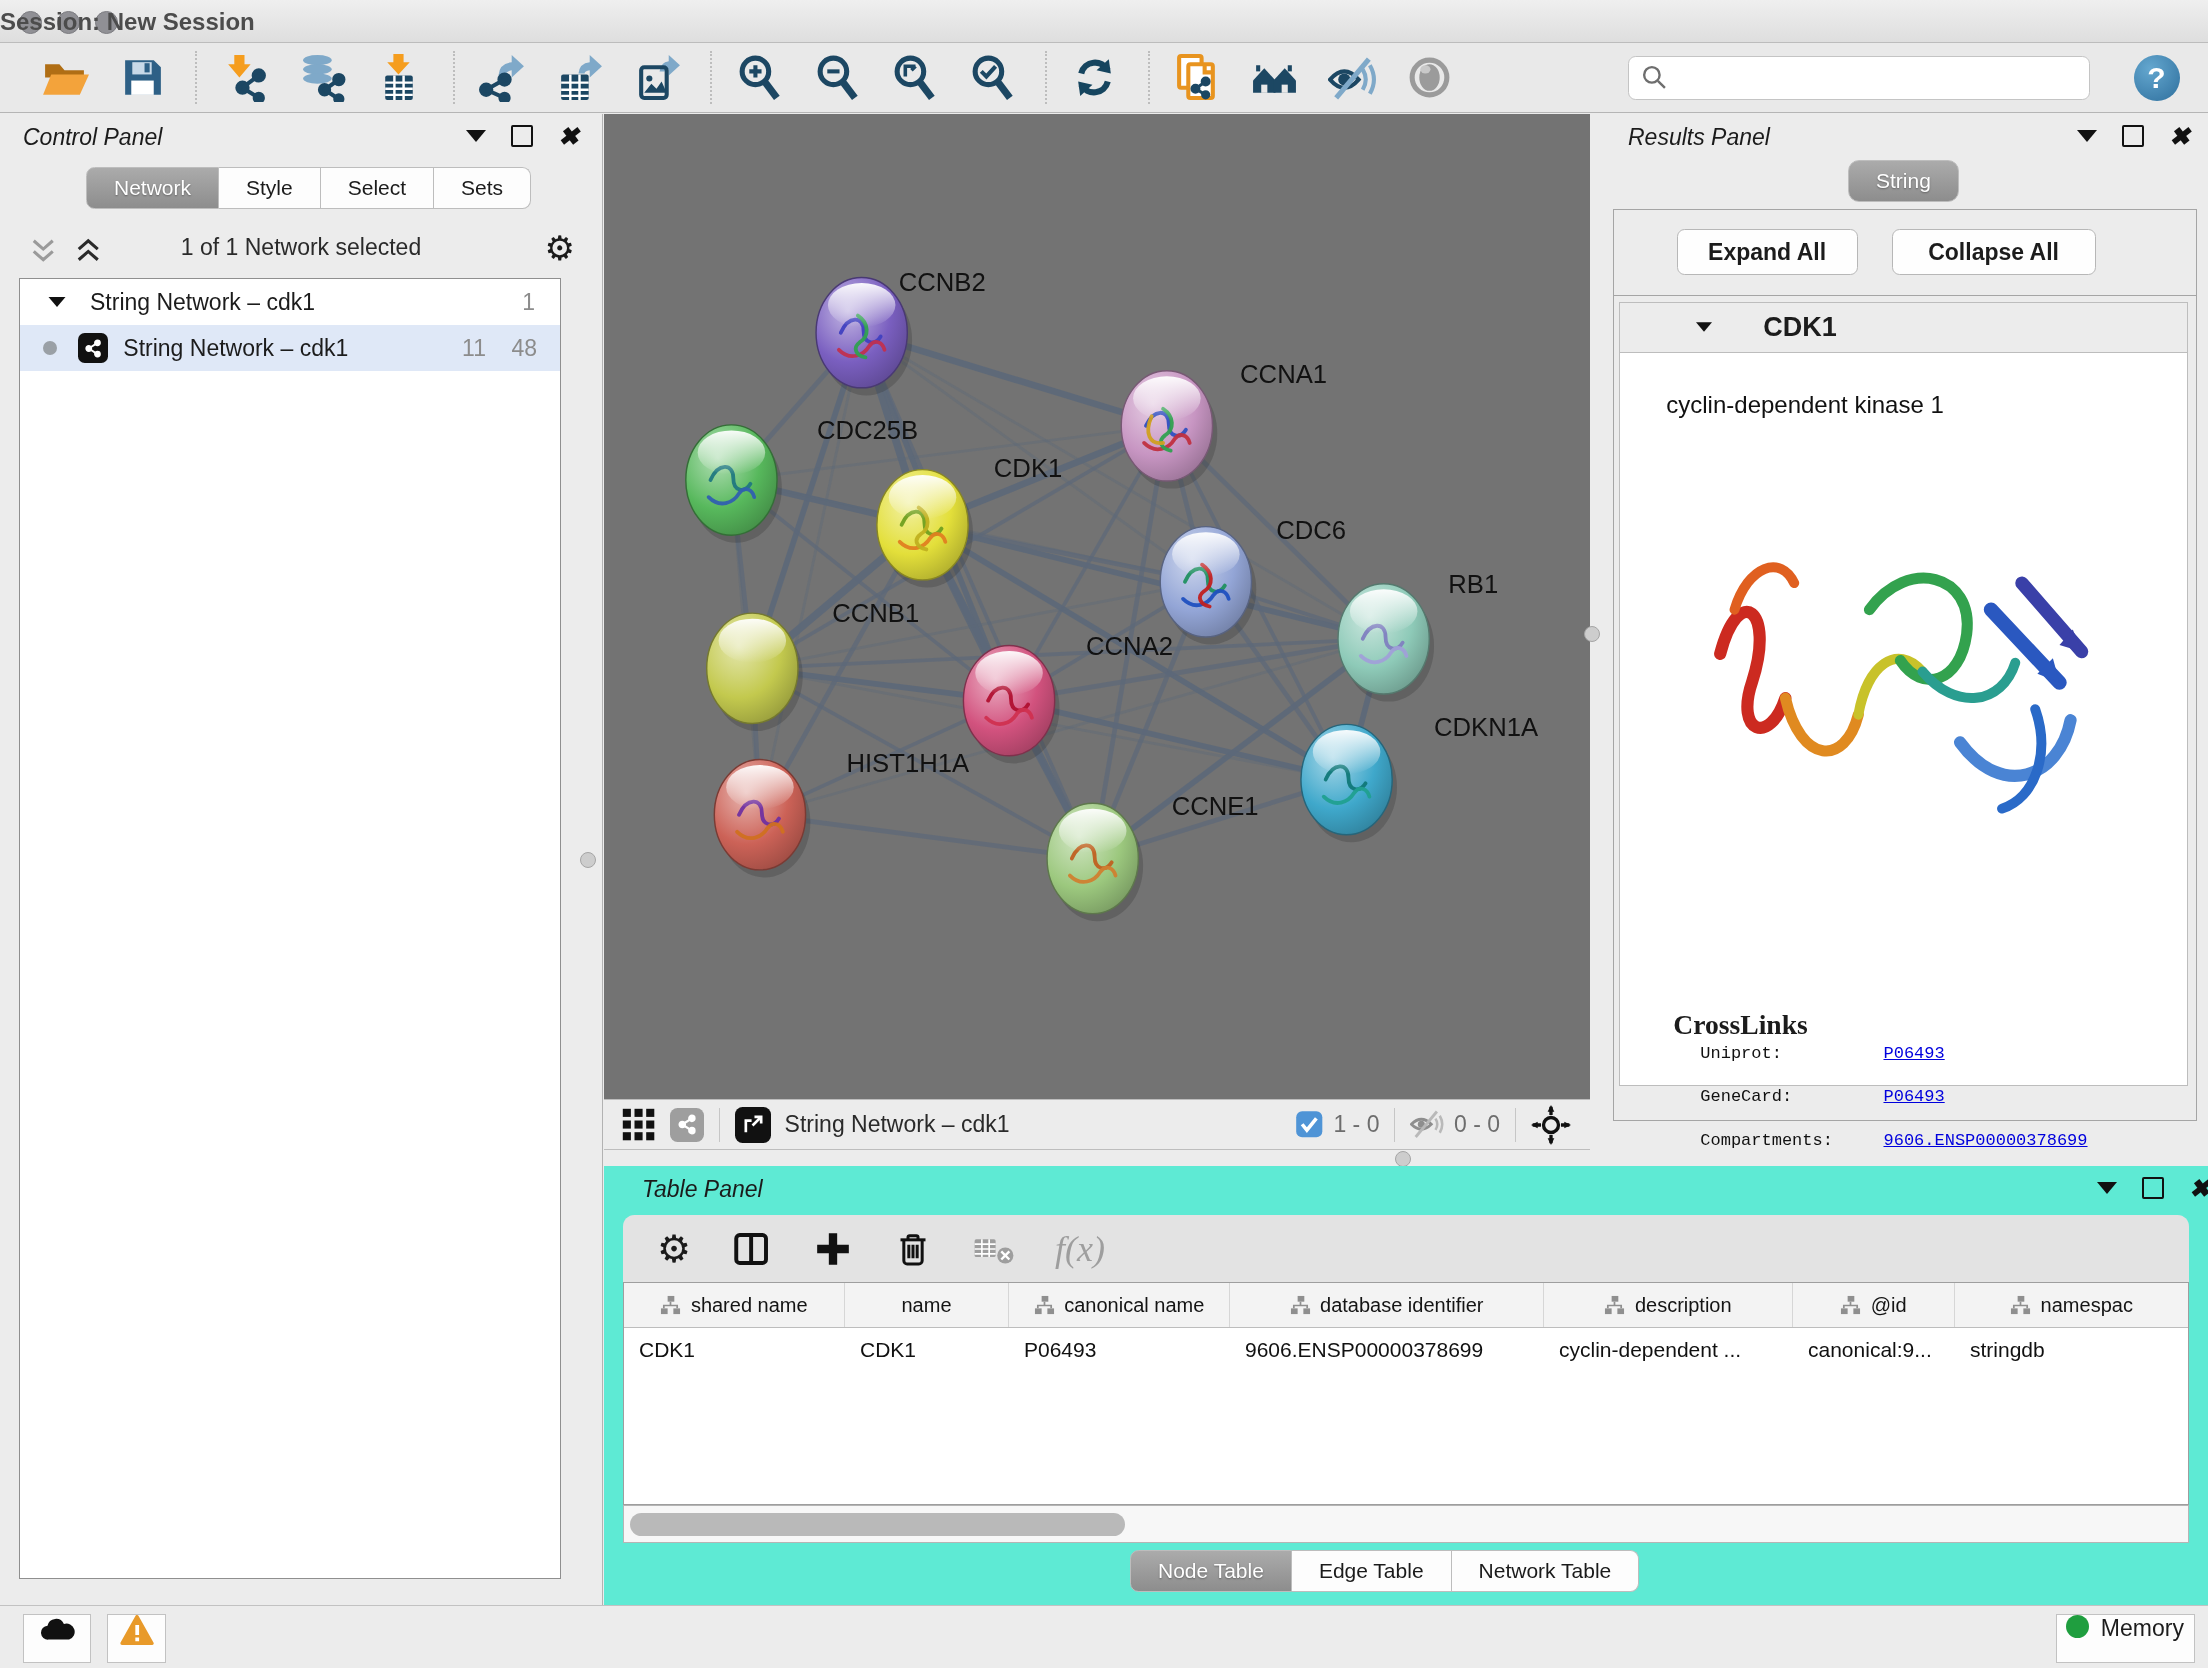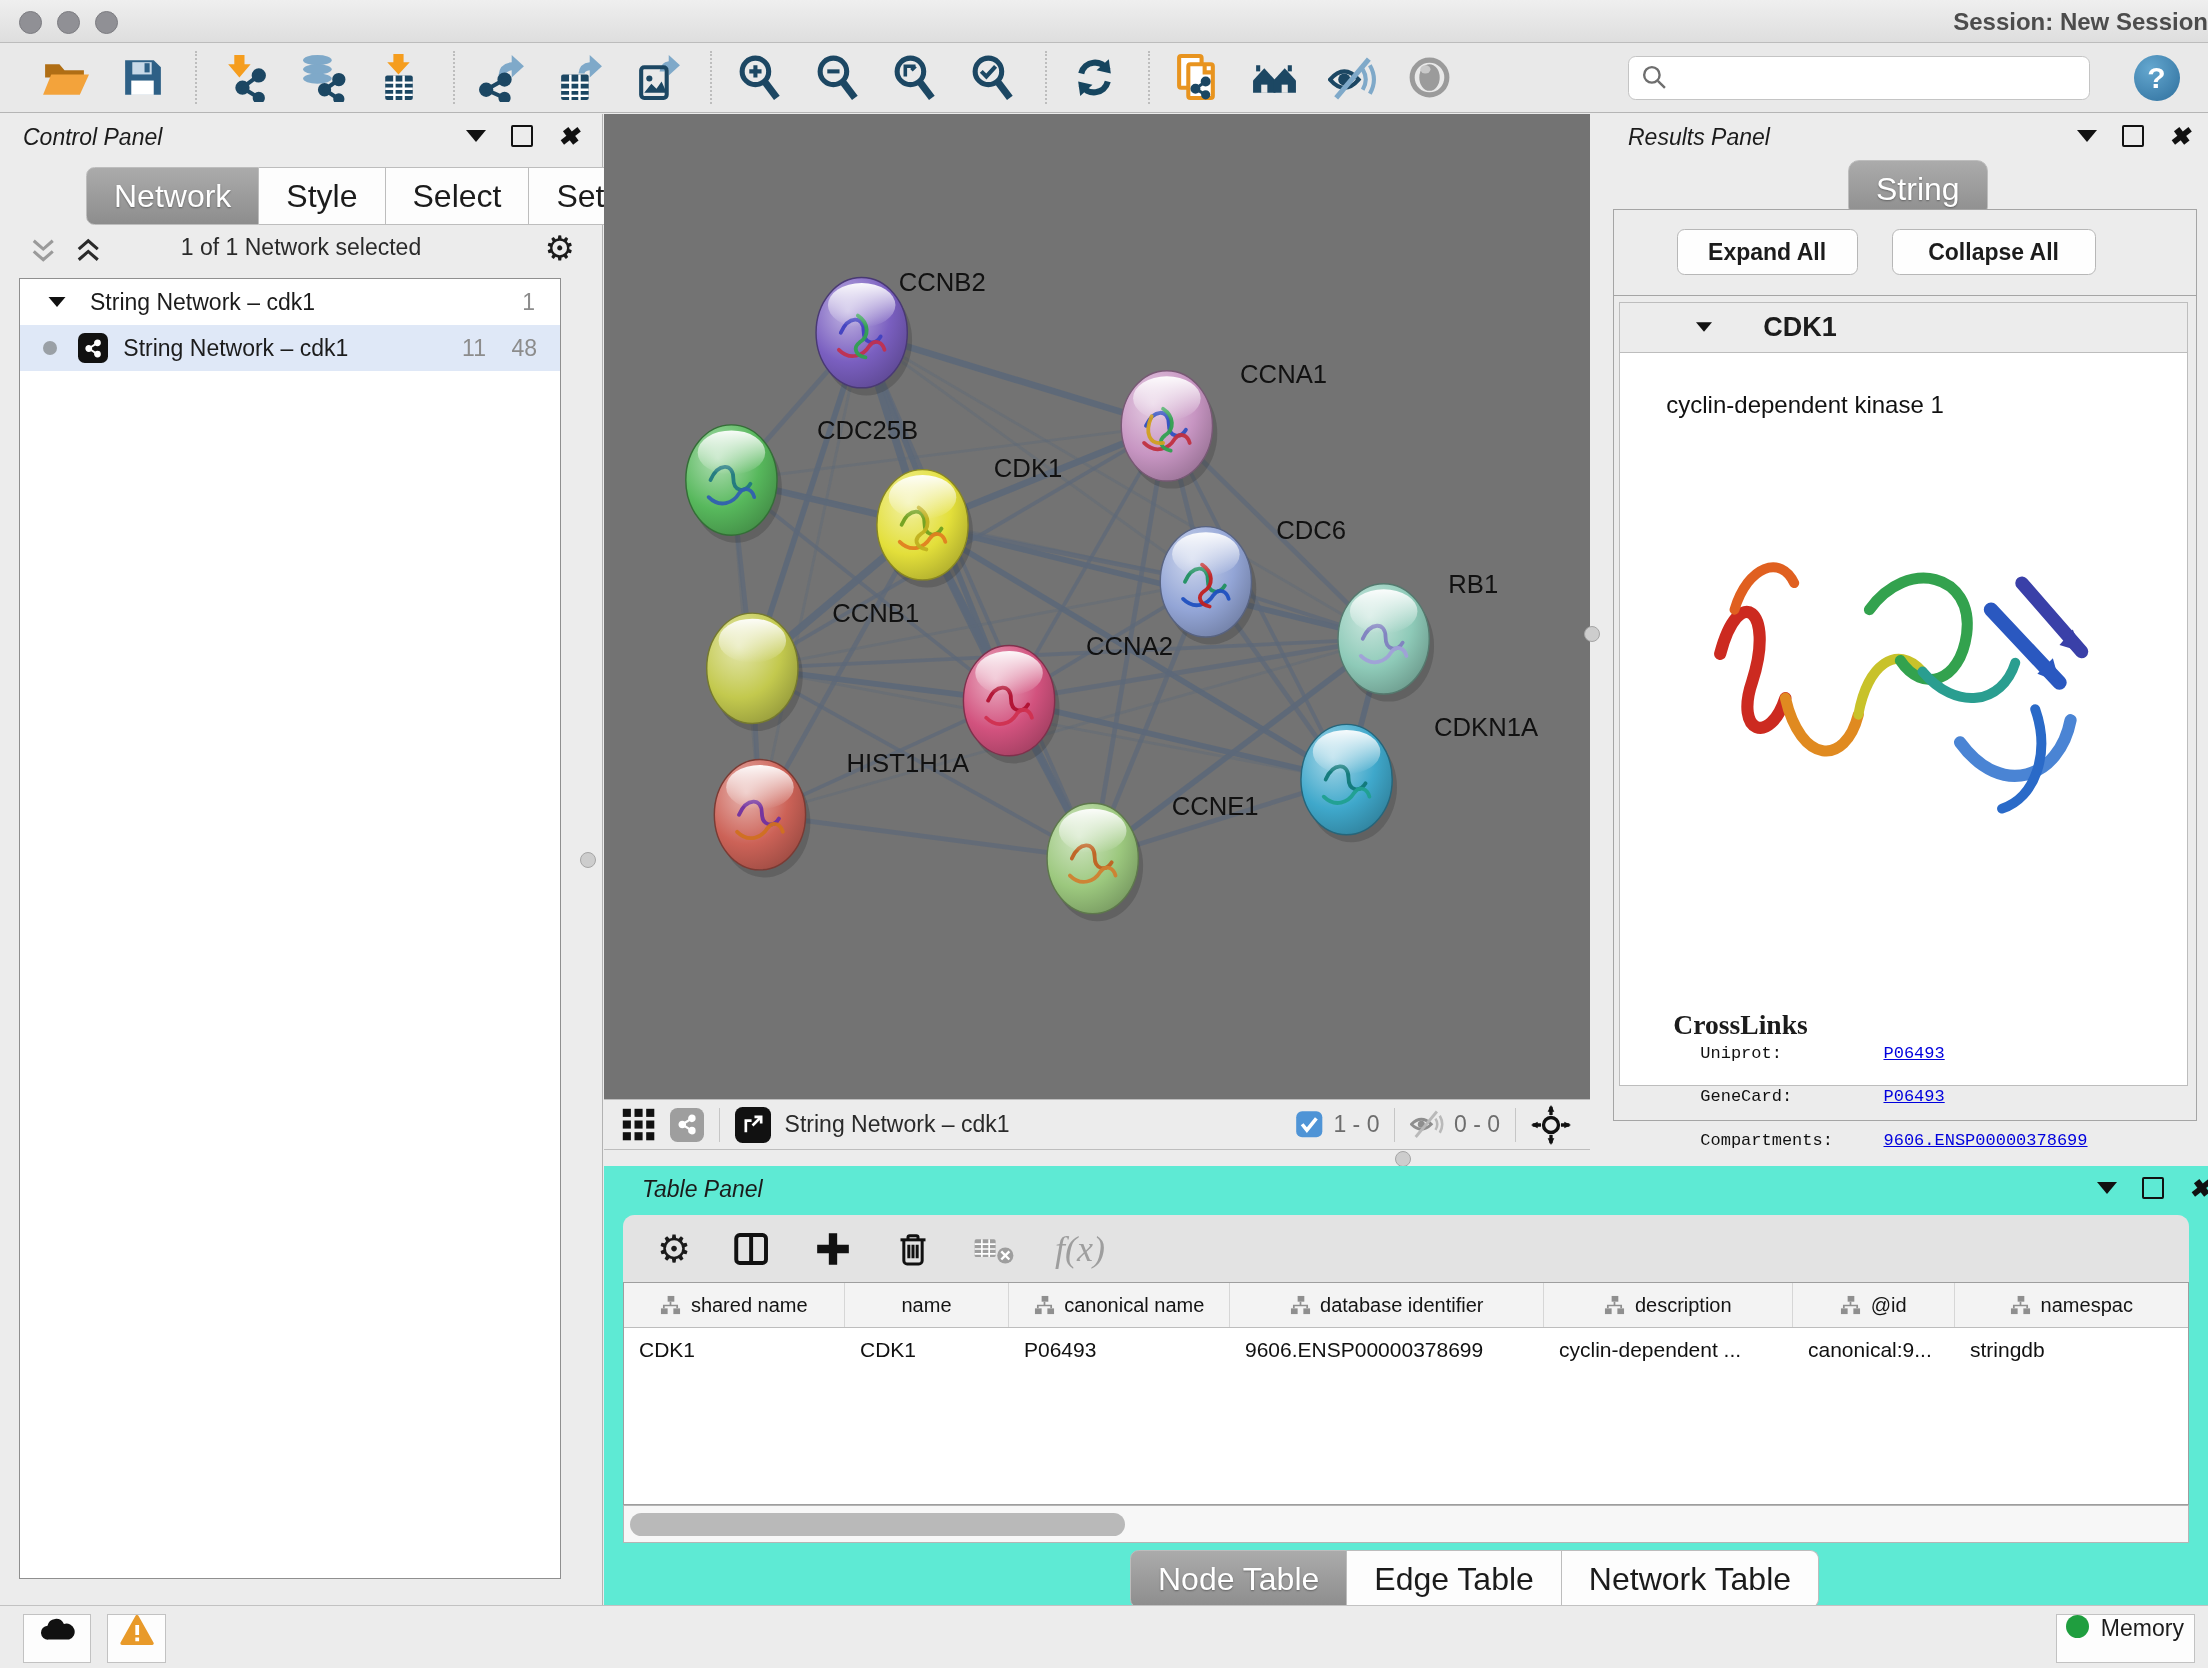--- a/index.html
+++ b/index.html
@@ -1,38 +1,38 @@
 <!DOCTYPE html>
 <html style="font-size:15px"><head>
 <meta charset="utf-8">
 <style>
   html,body{margin:0;padding:0;}
   body{width:2208px;height:1668px;background:#ececec;font-family:"Liberation Sans",sans-serif;overflow:hidden;position:relative;color:#1c1c1c;-webkit-font-smoothing:antialiased;}
   .abs{position:absolute;}
   
   #titlebar{left:0;top:0;width:2208px;height:42px;background:linear-gradient(#efefef,#dedede);border-bottom:1px solid #bcbcbc;}
   .tlight{position:absolute;top:10.5px;width:21px;height:21px;border-radius:50%;background:#909095;border:1px solid #7c7c81;}
-  #wtitle{position:absolute;top:7.6px;left:0;width:100%;text-align:right;font-size:24px;font-weight:bold;color:#4c4c4c;}
+  #wtitle{position:absolute;top:7.6px;left:0;width:100%;text-align:left;font-size:24px;font-weight:bold;color:#4c4c4c;}
   
   #toolbar{left:0;top:43px;width:2208px;height:70px;background:#e9e9e9;border-bottom:1.9px solid #b5b5b5;display:flex;align-items:center;padding-left:40px;box-sizing:border-box;}
   .tbi{width:49px;height:49px;flex:0 0 auto;margin-right:28.5px;display:flex;align-items:center;justify-content:center;}
   .tbsep{flex:0 0 auto;height:53px;border-left:2.9px dotted #bdbdbd;margin:0 23px 0 0;}
   #searchbox{flex:0 0 auto;width:462px;height:44px;background:#fff;border:1.9px solid #c4c4c4;border-radius:7.6px;display:flex;align-items:center;padding-left:11.4px;box-sizing:border-box;margin-left:auto;margin-right:44px;}
   #searchbox input{border:none;outline:none;font-size:23px;width:399px;background:transparent;font-family:"Liberation Sans",sans-serif;}
   #helpbtn{flex:0 0 auto;width:46px;height:46px;border-radius:50%;background:radial-gradient(circle at 35% 30%,#64a7cf,#2e6f9d);color:#fff;font-size:30px;font-weight:bold;display:flex;align-items:center;justify-content:center;margin-right:28.5px;}
   
   .phead{position:absolute;left:0;top:0;width:100%;height:46px;font-style:italic;}
   .ptitle{position:absolute;left:23px;top:9.5px;font-size:23px;color:#1b1b1b;}
   .wctl{position:absolute;top:11.4px;display:flex;gap:25px;align-items:center;}
   .tri-down{width:0;height:0;border-left:10.5px solid transparent;border-right:10.5px solid transparent;border-top:12.4px solid #111;}
   .sqr{width:18px;height:18px;border:2.9px solid #111;border-radius:1.9px;}
   .xbt{font-size:25px;font-weight:bold;color:#111;line-height:19px;}
   
   .tabrow{display:flex;}
-  .tab{height:40px;line-height:40px;padding:8px 27px;background:#fdfdfd;border:1px solid #bdbdbd;border-left:none;font-size:32px;color:#1b1b1b;}
+  .tab{height:40px;line-height:40px;padding:0 27px;background:#fdfdfd;border:1px solid #bdbdbd;border-left:none;font-size:21px;color:#1b1b1b;}
   .tab:first-child{border-left:1px solid #bdbdbd;border-radius:8.6px 0 0 8.6px;}
   .tab:last-child{border-radius:0 8.6px 8.6px 0;}
   .tab.sel{background:linear-gradient(#ababab,#8d8d8d);color:#fff;text-shadow:0 1px 1.9px rgba(0,0,0,.35);}
   .tab.single{border-radius:11px;border-left:1px solid #bdbdbd;}
   
   #control-panel{left:0;top:114px;width:602px;height:1491px;background:#ececec;border-right:1.9px solid #b2b2b2;}
   #cp-tabs{position:absolute;left:86px;top:53px;}
   #cp-status{position:absolute;left:0;top:112px;width:100%;height:44px;}
   #cp-status .txt{position:absolute;left:0;top:7.6px;width:100%;text-align:center;font-size:23px;color:#2a2a2a;}
   #cp-gear{position:absolute;right:27px;top:1.9px;font-size:34px;color:#1b1b1b;}

